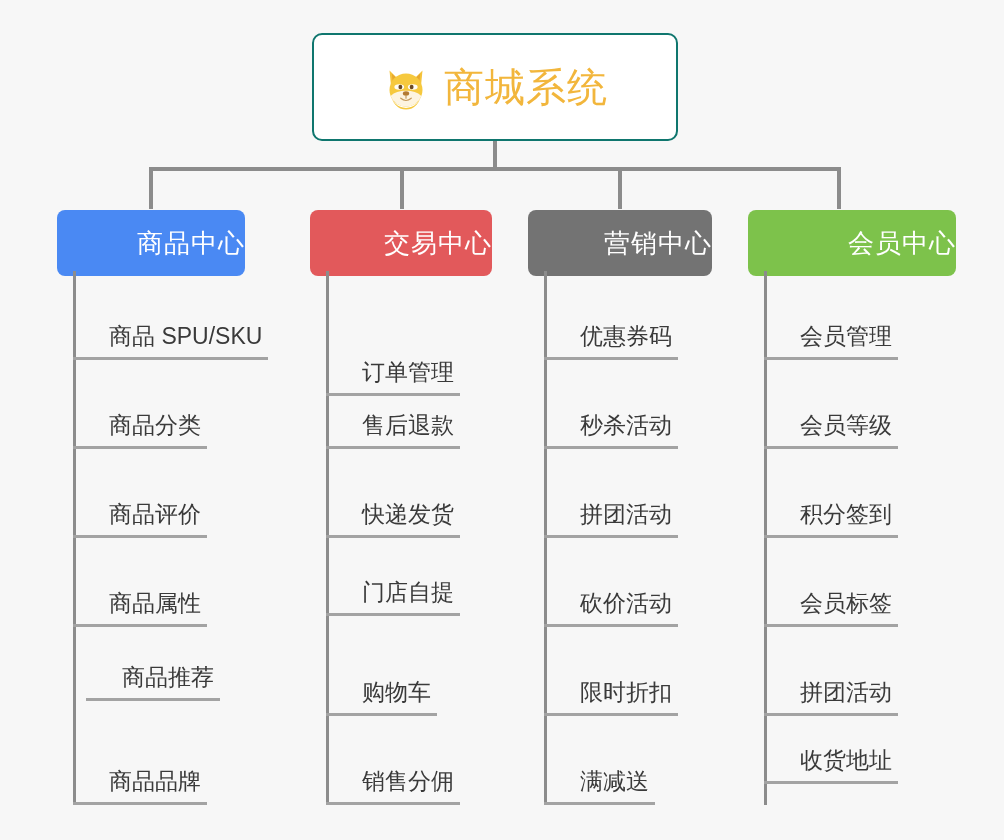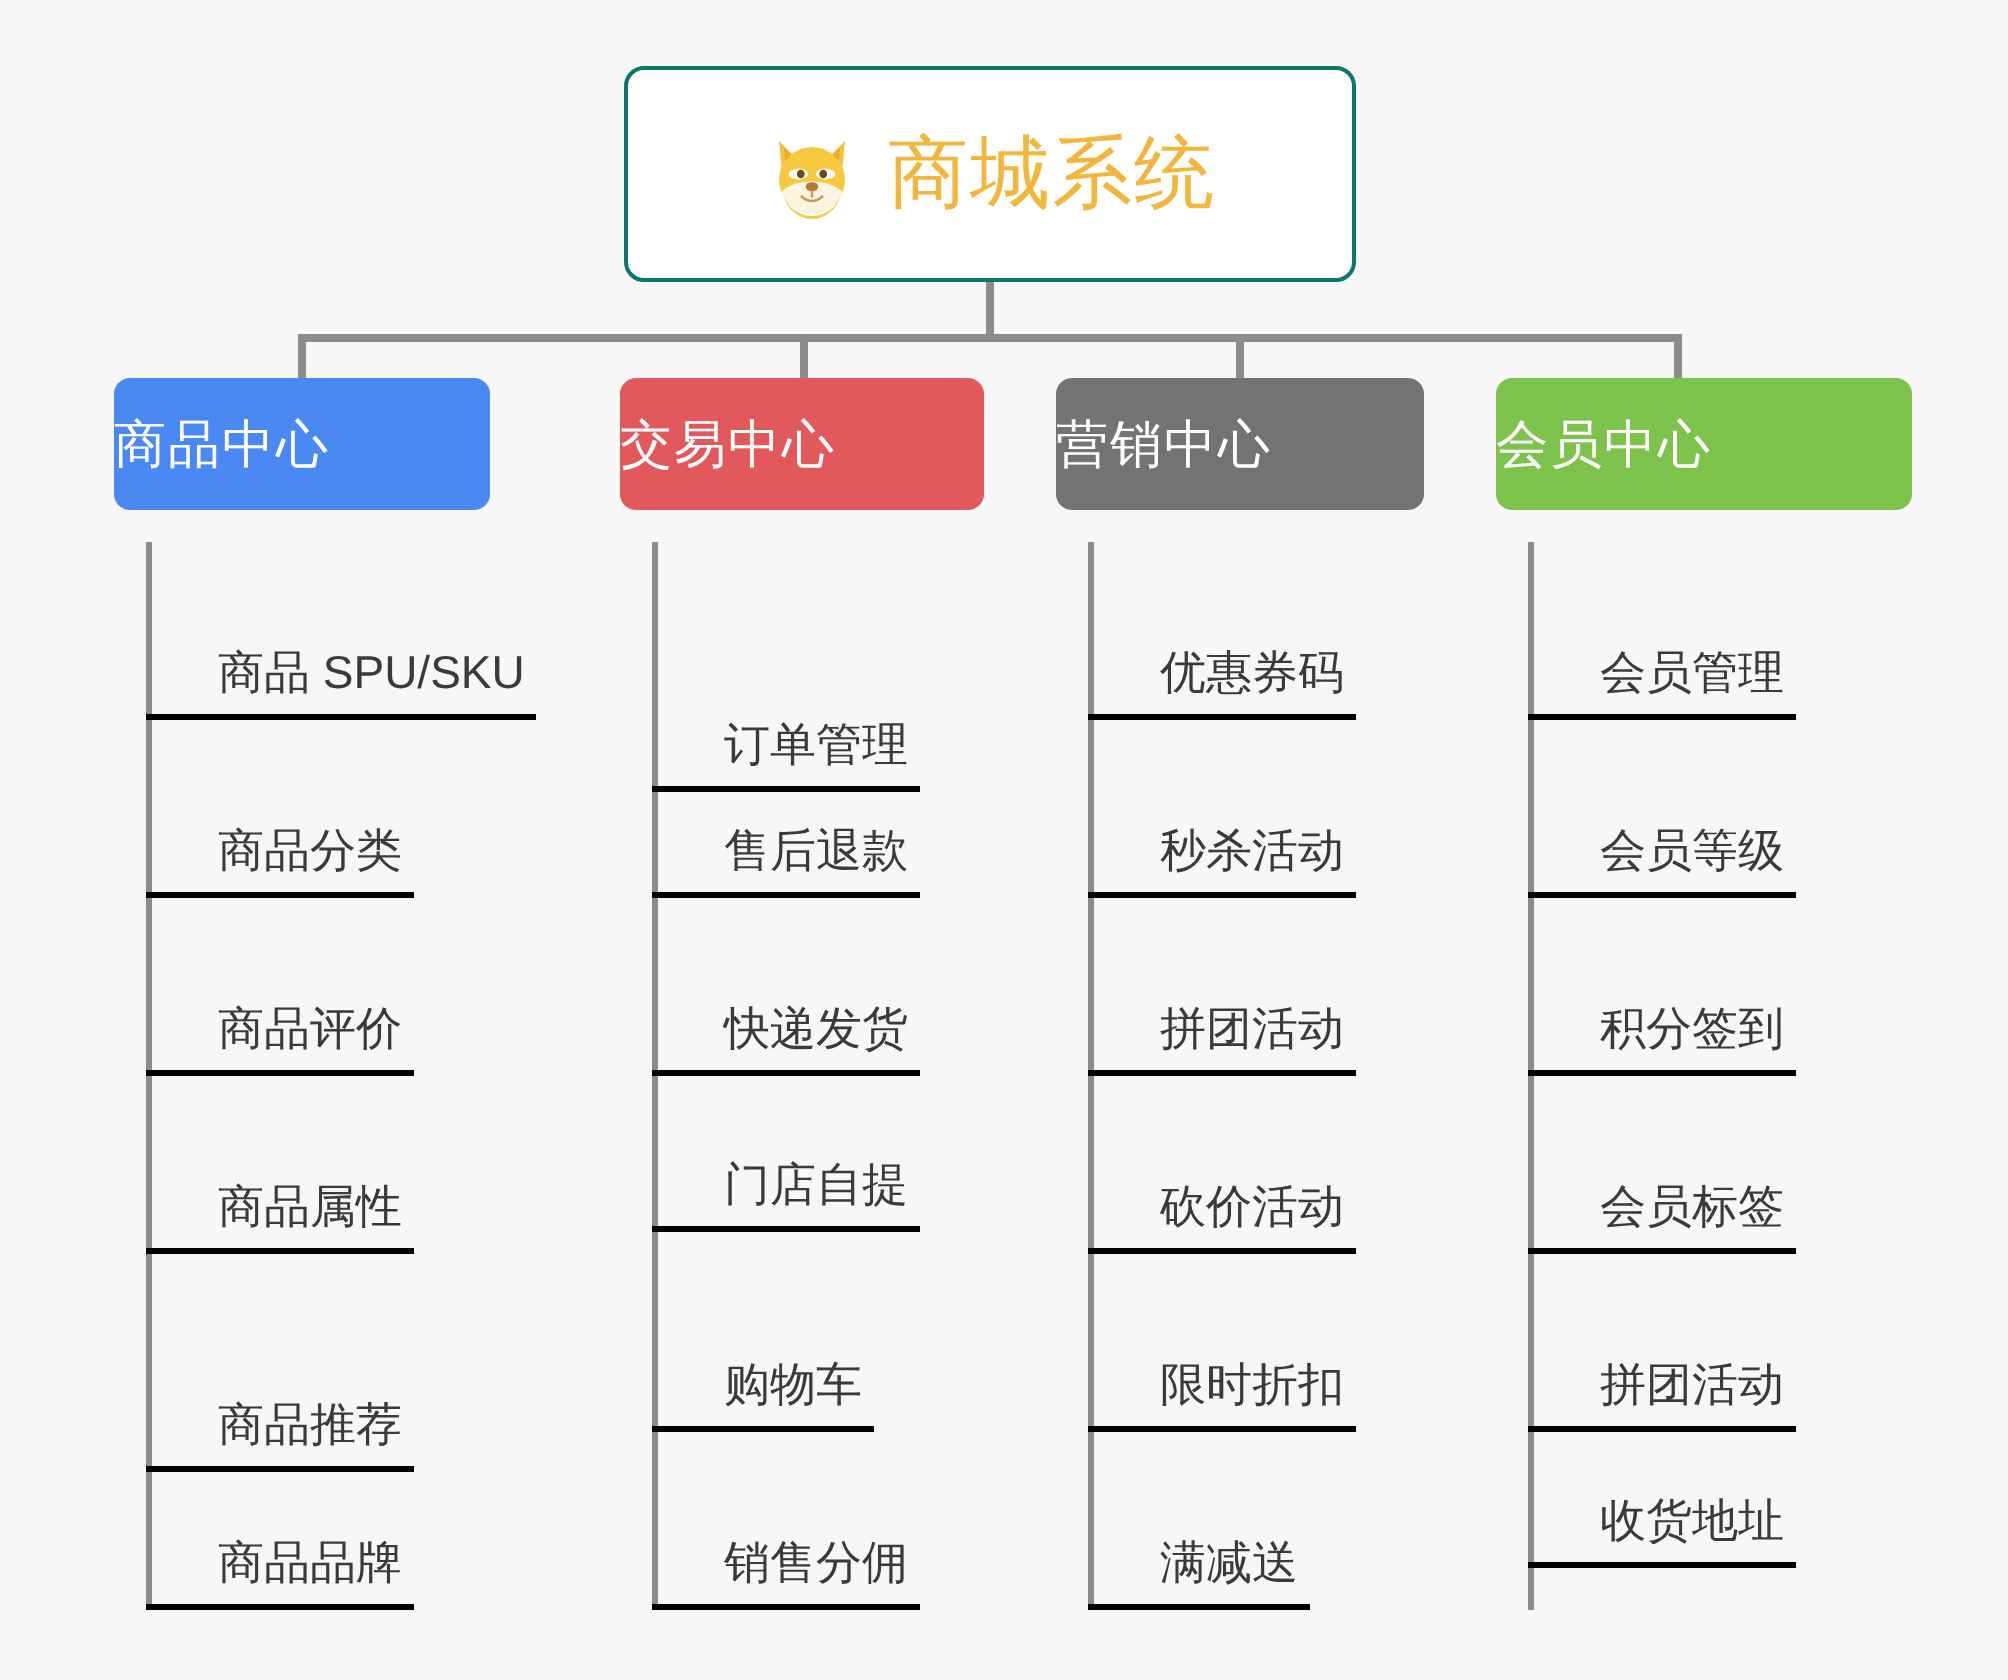--- a/index.html
+++ b/index.html
@@ -54,26 +54,26 @@
   .conn {
     position: absolute;
     background: #8c8c8c;
   }
   .conn-v { width: 3px; }
   .conn-h { height: 3px; }
 
   
   .cat-box {
     position: absolute;
-    top: 189px;
+    top: 210px;
     height: 66px;
     border-radius: 8px;
     display: flex;
     align-items: center;
-    justify-content: flex-start;
+    justify-content: flex-end;
     box-sizing: border-box;
   }
   .cat-label {
     font-size: 26px;
     color: #ffffff;
     line-height: 1;
     letter-spacing: 1px;
     white-space: nowrap;
   }
 
@@ -97,21 +97,21 @@
     display: flex;
     align-items: flex-end;
     white-space: nowrap;
   }
   .leaf-text {
     display: inline-block;
     font-size: 23px;
     line-height: 1;
     color: #3a3a3a;
     padding: 0 6px 9px 36px;
-    border-bottom: 3px solid #000000;
+    border-bottom: 3px solid #a3a3a3;
     white-space: nowrap;
   }
 </style>
 </head>
 <body>
 
 <div id="diagram">
 
   <div class="root-node">
     <span class="root-icon">
@@ -164,21 +164,21 @@
       </div>
     <div class="leaf-item" style="top:89px;">
       <span class="leaf-text">商品分类</span>
       </div>
     <div class="leaf-item" style="top:178px;">
       <span class="leaf-text">商品评价</span>
       </div>
     <div class="leaf-item" style="top:267px;">
       <span class="leaf-text">商品属性</span>
       </div>
-    <div class="leaf-item" style="top:376px;">
+    <div class="leaf-item" style="top:341px;padding-left:13px;">
       <span class="leaf-text">商品推荐</span>
       </div>
     <div class="leaf-item" style="top:445px;">
       <span class="leaf-text">商品品牌</span>
       </div>
   </div>
 
   <div class="leaf-col" style="left:326px;">
     <div class="leaf-rail" style="height:534px;"></div>
     <div class="leaf-item" style="top:8px;margin-top:28px;">

